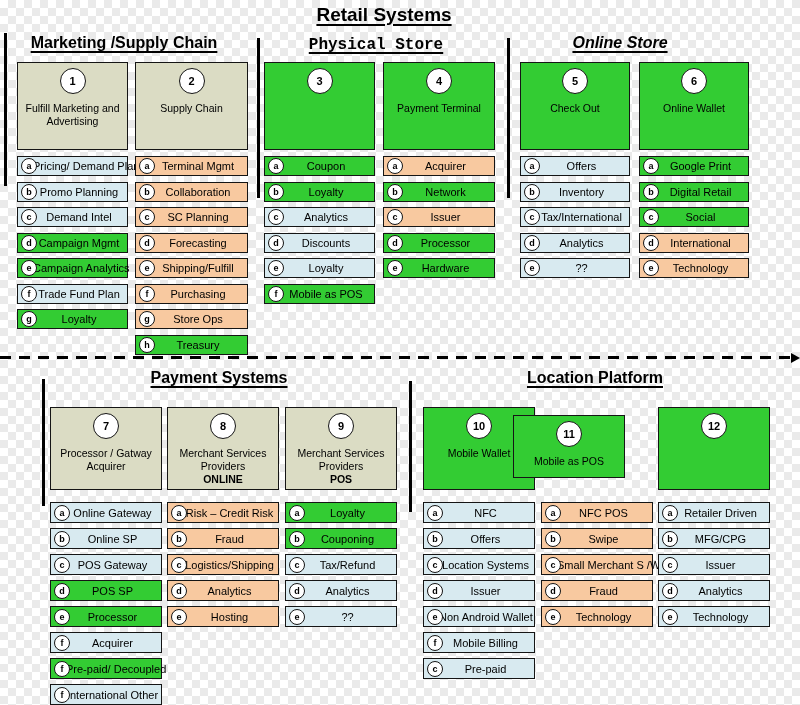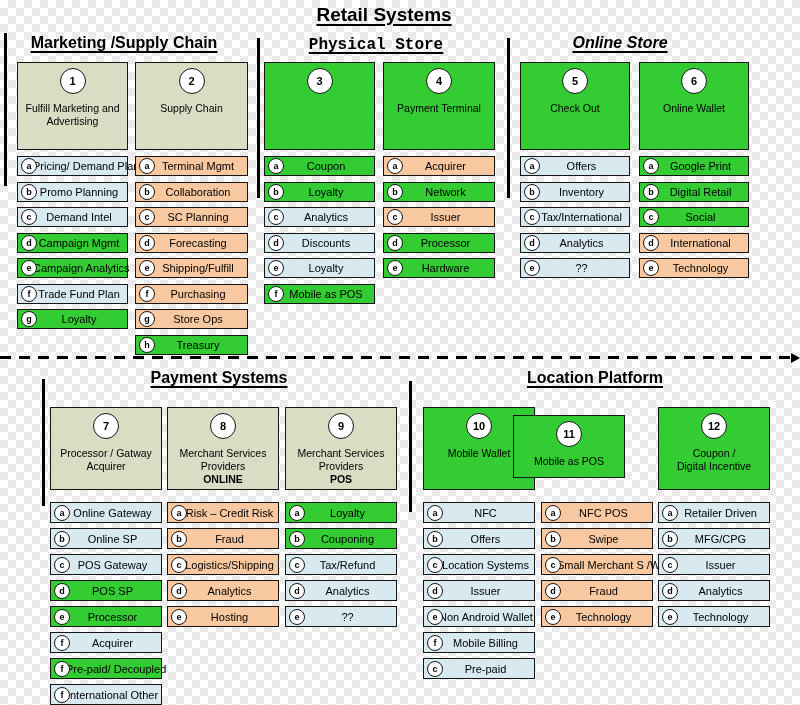--- a/index.html
+++ b/index.html
@@ -391,24 +391,20 @@
       <div class="item" style="left: 541px; top: 580px; width: 112px; height: 21px; background: rgb(248, 201, 160);">
         <div class="lbadge">d</div>
         <div class="ilabel">Fraud</div>
       </div>
       <div class="item" style="left: 541px; top: 606px; width: 112px; height: 21px; background: rgb(248, 201, 160);">
         <div class="lbadge">e</div>
         <div class="ilabel">Technology</div>
       </div>
       <div class="cat-box" style="left: 658px; top: 407px; width: 112px; height: 83px; background: rgb(51, 204, 51);">
         <div class="num-badge">12</div>
-        <div class="hlines">
-          <span class="hline">Coupon  /</span>
-          <span class="hline">Digital Incentive</span>
-        </div>
       </div>
       <div class="item" style="left: 658px; top: 502px; width: 112px; height: 21px; background: rgb(216, 234, 240);">
         <div class="lbadge">a</div>
         <div class="ilabel">Retailer Driven</div>
       </div>
       <div class="item" style="left: 658px; top: 528px; width: 112px; height: 21px; background: rgb(216, 234, 240);">
         <div class="lbadge">b</div>
         <div class="ilabel">MFG/CPG</div>
       </div>
       <div class="item" style="left: 658px; top: 554px; width: 112px; height: 21px; background: rgb(216, 234, 240);">

